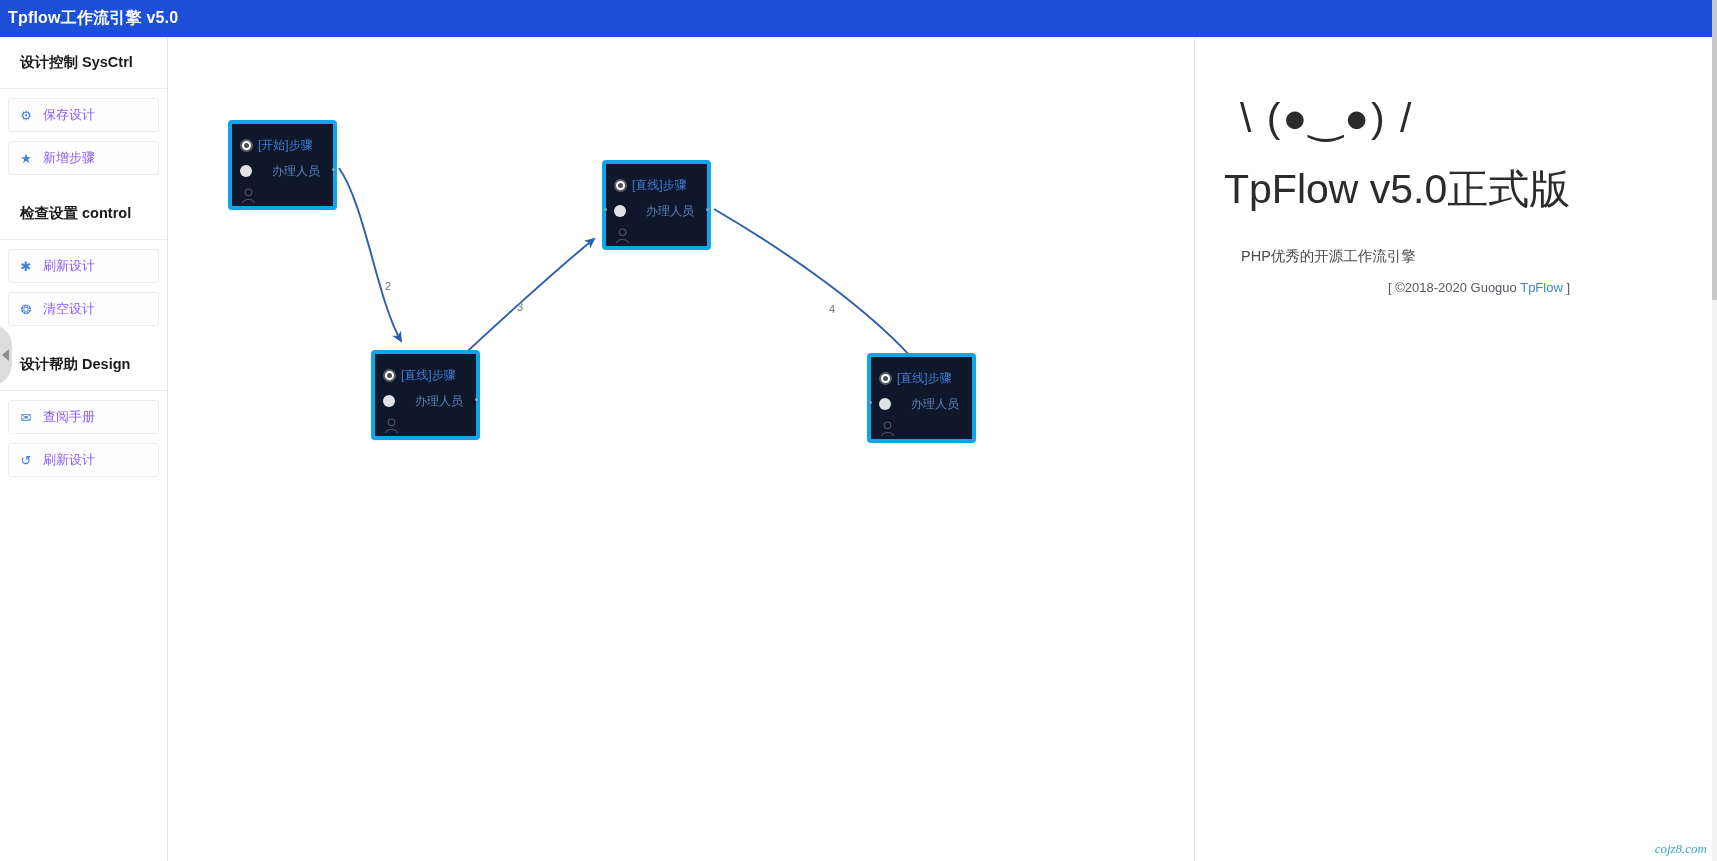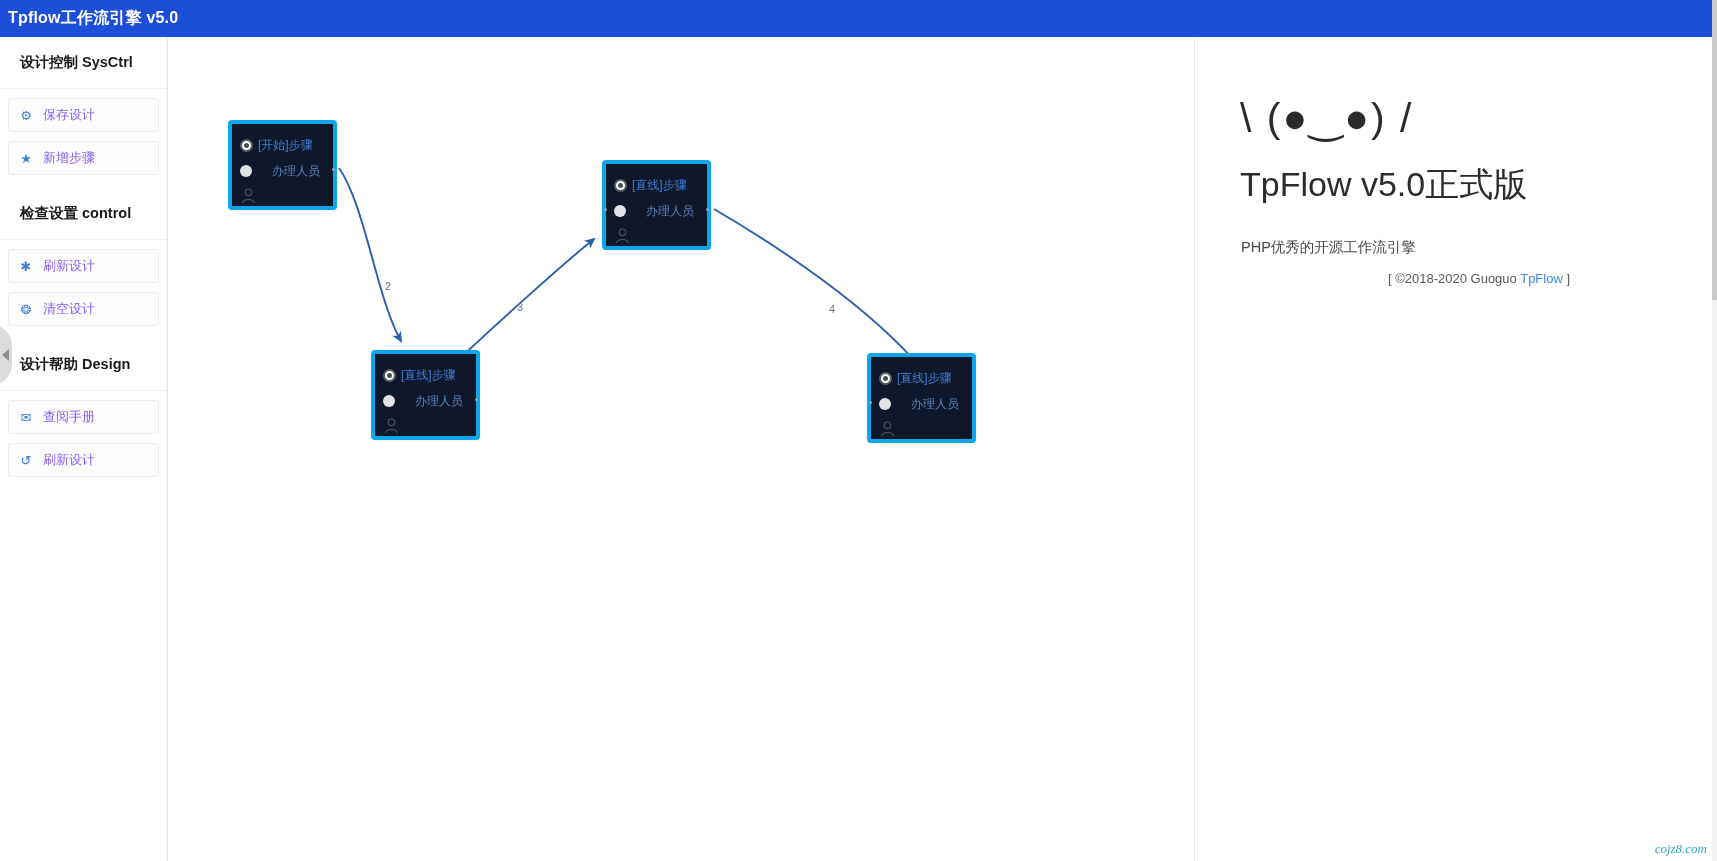--- a/index.html
+++ b/index.html
@@ -188,23 +188,23 @@
   }
   .kaomoji {
     font-size: 41px;
     color: #2b2b2b;
     letter-spacing: 2px;
     margin-left: 44px;
     line-height: 1.15;
     white-space: nowrap;
   }
   .brand-title {
-    font-size: 34px;
+    font-size: 41px;
     color: #2b2b2b;
-    margin-left: 44px;
+    margin-left: 28px;
     margin-top: 20px;
     white-space: nowrap;
   }
   .brand-sub {
     font-size: 14.5px;
     color: #4a4a4a;
     margin-left: 45px;
     margin-top: 30px;
     white-space: nowrap;
   }

